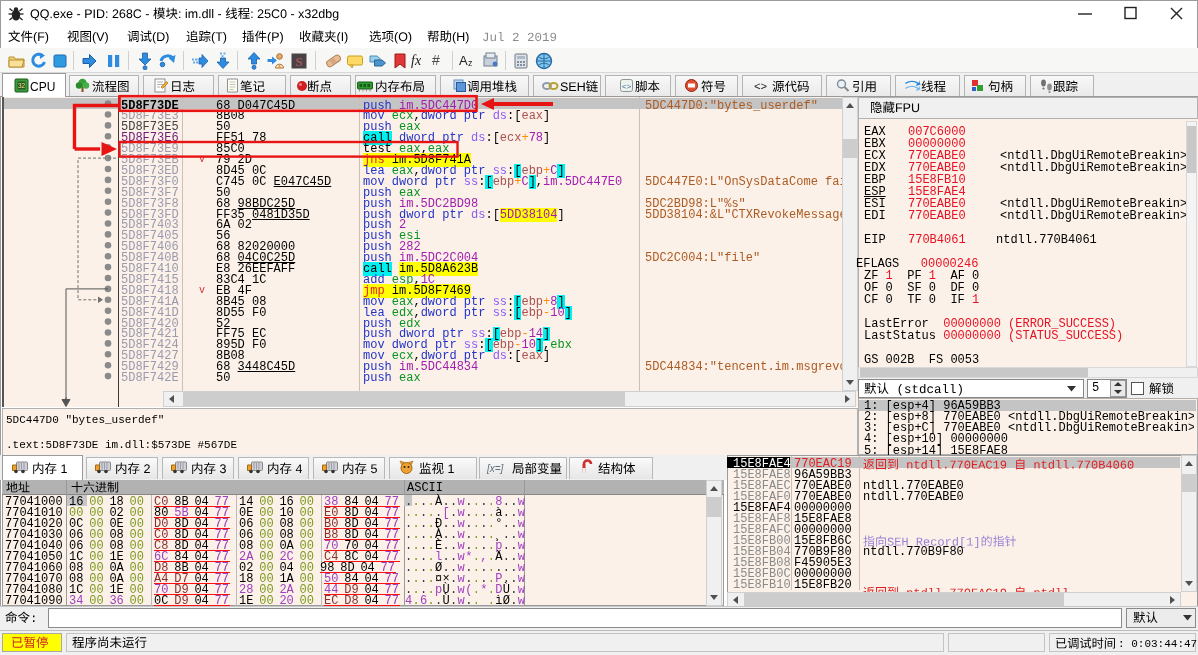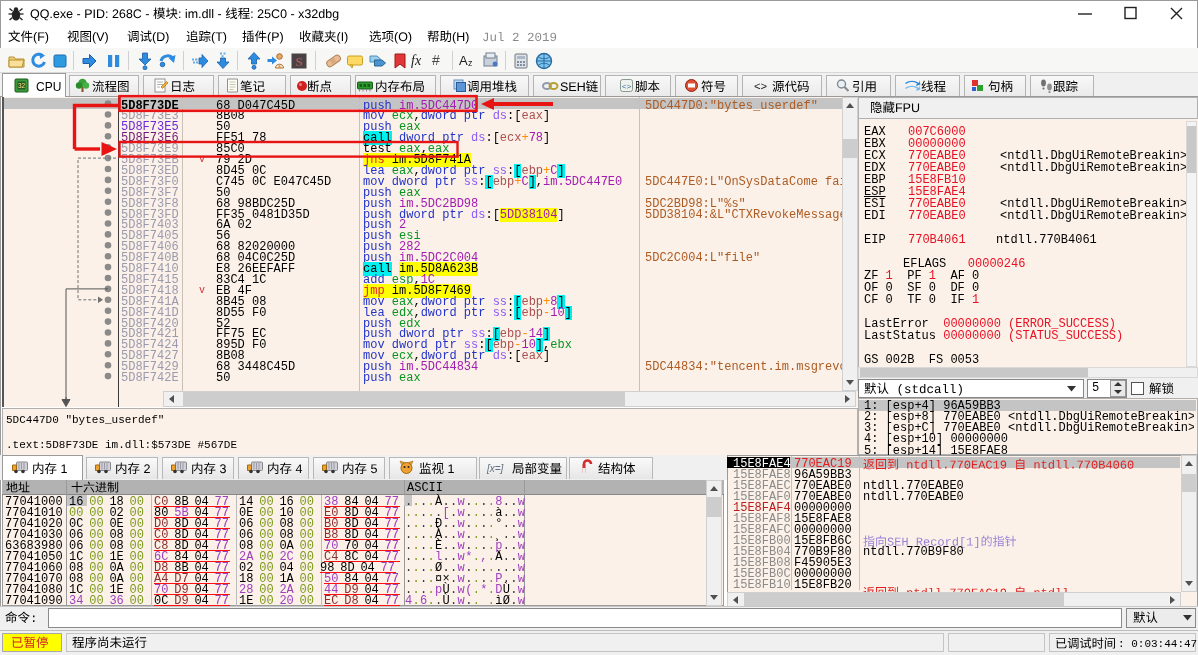--- a/index.html
+++ b/index.html
@@ -1,21 +1,21 @@
 <!DOCTYPE html>
 <html><head><meta charset="utf-8"><style>
 *{margin:0;padding:0;box-sizing:border-box}
 body{width:1198px;height:655px;position:relative;overflow:hidden;background:#f0f0f0;
  font-family:"Liberation Sans",sans-serif;}
 .mo{position:absolute;font:12px "Liberation Mono",monospace;white-space:pre;line-height:12px;color:#000}
 .sa{position:absolute;font:12px "Liberation Sans",sans-serif;white-space:pre;line-height:12px;color:#000}
 .b{color:#2233c8}.g{color:#089422}.o{color:#a21caf}.m{color:#8b5cf6}.r{color:#aa5050}
 .or{color:#ff8c00}.k{color:#000}.red{color:#e8202a}.cmt{color:#ad5b22}
 .cy{background:#00f0f0}.yl{background:#ffff00}
-.ul{}
+.ul{text-decoration:underline}
 </style></head><body>
 <div style="position:absolute;left:0.0px;top:0.0px;width:1198.0px;height:655.0px;background:#fff;border:1px solid #9a9a9a"></div>
 <svg style="position:absolute;left:8.0px;top:6.0px;" width="16" height="16">
     <ellipse cx="8" cy="9" rx="4.2" ry="5.5" fill="#222"></ellipse>
     <circle cx="8" cy="3.5" r="2.2" fill="#222"></circle>
     <g stroke="#222" stroke-width="1.3" fill="none">
       <path d="M4.5 5 L1.5 2.5"></path>
       <path d="M11.5 5 L14.5 2.5"></path>
       <path d="M4 8 H0.5"></path>
       <path d="M12 8 H15.5"></path>
@@ -249,21 +249,21 @@
 <div style="position:absolute;left:315.0px;top:51.0px;width:1.0px;height:19.0px;background:#d0d0d0"></div>
 <div style="position:absolute;left:452.0px;top:51.0px;width:1.0px;height:19.0px;background:#d0d0d0"></div>
 <div style="position:absolute;left:505.0px;top:51.0px;width:1.0px;height:19.0px;background:#d0d0d0"></div>
 <div style="position:absolute;left:0.0px;top:73.0px;width:1198.0px;height:24.0px;background:#f0f0f0;border-bottom:1px solid #9a9a9a"></div>
 <div style="position:absolute;left:2.0px;top:73.0px;width:64.0px;height:24.0px;background:#fff;border:1px solid #9a9a9a;border-bottom:none"></div>
 <svg style="position:absolute;left:14.0px;top:78.0px;" width="15" height="15">
     <rect x="1" y="1" width="13" height="13" rx="1" fill="#3a9a3a" stroke="#1a5a1a"></rect>
     <rect x="3.5" y="3.5" width="8" height="8" fill="#245a24"></rect>
     <text x="7.5" y="10" font-size="6.5" fill="#ffe080" text-anchor="middle" font-family="Liberation Sans">32</text>
   </svg>
-<div class="sa" style="left:36px;top:81.0px;">CPU</div>
+<div class="sa" style="left:14px;top:81.0px;padding-left:16px;">CPU</div>
 <div style="position:absolute;left:69.0px;top:75.0px;width:70.0px;height:21.0px;background:linear-gradient(#f8f8f8,#eaeaea);border:1px solid #b4b4b4;border-bottom:none"></div>
 <svg style="position:absolute;left:75.0px;top:78.0px;" width="15" height="15">
     <rect x="6.4" y="9" width="2.2" height="5" fill="#8a5a28"></rect>
     <circle cx="7.5" cy="5" r="4.2" fill="#3aa03a"></circle>
     <circle cx="4" cy="7.5" r="3.2" fill="#2a8a2a"></circle>
     <circle cx="11" cy="7.5" r="3.2" fill="#45b045"></circle>
   </svg>
 <svg class="" width="38" height="16" style="position:absolute;left:92.0px;top:80.0px;" fill="#000">
     <use href="#gC6D41" transform="translate(0.0 11.0) scale(0.0125 -0.0125)"></use>
     <use href="#gC7A0B" transform="translate(12.5 11.0) scale(0.0125 -0.0125)"></use>
@@ -414,21 +414,21 @@
 <div style="position:absolute;left:182.0px;top:97.0px;width:1.0px;height:310.0px;background:#c9c0b8"></div>
 <div style="position:absolute;left:358.5px;top:97.0px;width:1.0px;height:310.0px;background:#c9c0b8"></div>
 <div style="position:absolute;left:638.5px;top:97.0px;width:1.0px;height:310.0px;background:#c9c0b8"></div>
 <div class="mo" style="left:121.0px;top:99.5px;color:#000;font-weight:bold">5D8F73DE</div>
 <div class="mo" style="left:216.0px;top:99.5px;">68 D047C45D</div>
 <div class="mo" style="left:363.0px;top:99.5px;"><span class="b">push</span> <span class="o">im.5DC447D0</span></div>
 <div class="mo" style="left:645.0px;top:99.5px;max-width:197px;overflow:hidden"><span class="cmt">5DC447D0:"bytes_userdef"</span></div>
 <div class="mo" style="left:121.0px;top:110.4px;color:#9a9aae">5D8F73E3</div>
 <div class="mo" style="left:216.0px;top:110.4px;">8B08</div>
 <div class="mo" style="left:363.0px;top:110.4px;"><span class="b">mov</span> <span class="g">ecx</span>,<span class="b">dword ptr</span> <span class="m">ds</span>:[<span class="r">eax</span>]</div>
-<div class="mo" style="left:121.0px;top:121.3px;color:#6d28d9">5D8F73E5</div>
+<div class="mo" style="left:121.0px;top:121.3px;color:#404040">5D8F73E5</div>
 <div class="mo" style="left:216.0px;top:121.3px;">50</div>
 <div class="mo" style="left:363.0px;top:121.3px;"><span class="b">push</span> <span class="g">eax</span></div>
 <div class="mo" style="left:121.0px;top:132.2px;color:#701a75">5D8F73E6</div>
 <div class="mo" style="left:216.0px;top:132.2px;">FF51 78</div>
 <div class="mo" style="left:363.0px;top:132.2px;"><span class="k cy">call</span> <span class="b">dword ptr</span> <span class="m">ds</span>:[<span class="r">ecx</span><span class="or">+</span><span class="o">78</span>]</div>
 <div class="mo" style="left:121.0px;top:143.1px;color:#9a9aae">5D8F73E9</div>
 <div class="mo" style="left:216.0px;top:143.1px;">85C0</div>
 <div class="mo" style="left:363.0px;top:143.1px;">test <span class="g">eax</span>,<span class="g">eax</span></div>
 <div class="mo" style="left:121.0px;top:154.0px;color:#9a9aae">5D8F73EB</div>
 <div class="mo" style="left:199.0px;top:154.0px;color:#d03030;font-size:10px">v</div>
@@ -587,21 +587,21 @@
 <div class="mo" style="left:908.0px;top:185.5px;color:#e81123">15E8FAE4</div>
 <div class="mo" style="left:864.0px;top:197.5px;">ESI</div>
 <div class="mo" style="left:908.0px;top:197.5px;color:#e81123">770EABE0</div>
 <div class="mo" style="left:1000.0px;top:197.5px;">&lt;ntdll.DbgUiRemoteBreakin&gt;</div>
 <div class="mo" style="left:864.0px;top:209.5px;">EDI</div>
 <div class="mo" style="left:908.0px;top:209.5px;color:#e81123">770EABE0</div>
 <div class="mo" style="left:1000.0px;top:209.5px;">&lt;ntdll.DbgUiRemoteBreakin&gt;</div>
 <div class="mo" style="left:864.0px;top:233.5px;">EIP</div>
 <div class="mo" style="left:908.0px;top:233.5px;color:#e81123">770B4061</div>
 <div class="mo" style="left:996.0px;top:233.5px;">ntdll.770B4061</div>
-<div class="mo" style="left:903px;top:257.5px;text-align:right;">EFLAGS   <span style="color:#e81123">00000246</span></div>
+<div class="mo" style="left:856px;top:257.5px;text-align:right;">EFLAGS   <span style="color:#e81123">00000246</span></div>
 <div class="mo" style="left:864.0px;top:269.5px;">ZF <span style="color:#e81123">1</span>  PF <span style="color:#e81123">1</span>  AF 0</div>
 <div class="mo" style="left:864.0px;top:281.5px;">OF 0  SF 0  DF 0</div>
 <div class="mo" style="left:864.0px;top:293.5px;">CF 0  TF 0  IF <span style="color:#e81123">1</span></div>
 <div class="mo" style="left:864.0px;top:317.5px;">LastError  <span style="color:#e81123">00000000 (ERROR_SUCCESS)</span></div>
 <div class="mo" style="left:864.0px;top:329.5px;">LastStatus <span style="color:#e81123">00000000 (STATUS_SUCCESS)</span></div>
 <div class="mo" style="left:864.0px;top:353.5px;">GS 002B  FS 0053</div>
 <div style="position:absolute;left:1186.0px;top:121.0px;width:11.0px;height:246.0px;background:#f4f4f4;border:1px solid #d8d8d8"></div>
 <div style="position:absolute;left:1187.0px;top:126.0px;width:9.0px;height:47.0px;background:#c8c8c8"></div>
 <div style="position:absolute;left:858.0px;top:367.0px;width:340.0px;height:11.0px;background:#f0f0f0;border:1px solid #d8d8d8"></div>
 <div style="position:absolute;left:860.0px;top:368.0px;width:228.0px;height:9.0px;background:#c8c8c8"></div>
@@ -788,21 +788,21 @@
 <div class="mo" style="left:154.0px;top:517.7px;width:76px;height:11px;border-bottom:1.6px solid #ff1010;"><span class="d" style="position:absolute;left:0.0px;top:0">D0</span><span class="k" style="position:absolute;left:20.2px;top:0">8D</span><span class="k" style="position:absolute;left:40.4px;top:0">04</span><span class="p" style="position:absolute;left:60.6px;top:0">77</span></div>
 <div class="mo" style="left:239.0px;top:517.7px;width:76px;height:11px;"><span class="k" style="position:absolute;left:0.0px;top:0">06</span><span class="z" style="position:absolute;left:20.2px;top:0">00</span><span class="k" style="position:absolute;left:40.4px;top:0">08</span><span class="z" style="position:absolute;left:60.6px;top:0">00</span></div>
 <div class="mo" style="left:324.0px;top:517.7px;width:76px;height:11px;border-bottom:1.6px solid #ff1010;"><span class="d" style="position:absolute;left:0.0px;top:0">B0</span><span class="k" style="position:absolute;left:20.2px;top:0">8D</span><span class="k" style="position:absolute;left:40.4px;top:0">04</span><span class="p" style="position:absolute;left:60.6px;top:0">77</span></div>
 <div class="mo" style="left:405.0px;top:517.7px;letter-spacing:0.3px"><span class="dot">.</span><span class="z">.</span><span class="dot">.</span><span class="z">.</span><span class="k">Ð</span><span class="dot">.</span><span class="dot">.</span><span class="p">w</span><span class="dot">.</span><span class="z">.</span><span class="dot">.</span><span class="z">.</span><span class="k">°</span><span class="dot">.</span><span class="dot">.</span><span class="p">w</span></div>
 <div class="mo" style="left:5.0px;top:528.7px;">77041030</div>
 <div class="mo" style="left:69.0px;top:528.7px;width:76px;height:11px;"><span class="k" style="position:absolute;left:0.0px;top:0">06</span><span class="z" style="position:absolute;left:20.2px;top:0">00</span><span class="k" style="position:absolute;left:40.4px;top:0">08</span><span class="z" style="position:absolute;left:60.6px;top:0">00</span></div>
 <div class="mo" style="left:154.0px;top:528.7px;width:76px;height:11px;border-bottom:1.6px solid #ff1010;"><span class="d" style="position:absolute;left:0.0px;top:0">C0</span><span class="k" style="position:absolute;left:20.2px;top:0">8D</span><span class="k" style="position:absolute;left:40.4px;top:0">04</span><span class="p" style="position:absolute;left:60.6px;top:0">77</span></div>
 <div class="mo" style="left:239.0px;top:528.7px;width:76px;height:11px;"><span class="k" style="position:absolute;left:0.0px;top:0">06</span><span class="z" style="position:absolute;left:20.2px;top:0">00</span><span class="k" style="position:absolute;left:40.4px;top:0">08</span><span class="z" style="position:absolute;left:60.6px;top:0">00</span></div>
 <div class="mo" style="left:324.0px;top:528.7px;width:76px;height:11px;border-bottom:1.6px solid #ff1010;"><span class="d" style="position:absolute;left:0.0px;top:0">B8</span><span class="k" style="position:absolute;left:20.2px;top:0">8D</span><span class="k" style="position:absolute;left:40.4px;top:0">04</span><span class="p" style="position:absolute;left:60.6px;top:0">77</span></div>
 <div class="mo" style="left:405.0px;top:528.7px;letter-spacing:0.3px"><span class="dot">.</span><span class="z">.</span><span class="dot">.</span><span class="z">.</span><span class="k">À</span><span class="dot">.</span><span class="dot">.</span><span class="p">w</span><span class="dot">.</span><span class="z">.</span><span class="dot">.</span><span class="z">.</span><span class="k">¸</span><span class="dot">.</span><span class="dot">.</span><span class="p">w</span></div>
-<div class="mo" style="left:5.0px;top:539.7px;">63683980</div>
+<div class="mo" style="left:5.0px;top:539.7px;">77041040</div>
 <div class="mo" style="left:69.0px;top:539.7px;width:76px;height:11px;"><span class="k" style="position:absolute;left:0.0px;top:0">06</span><span class="z" style="position:absolute;left:20.2px;top:0">00</span><span class="k" style="position:absolute;left:40.4px;top:0">08</span><span class="z" style="position:absolute;left:60.6px;top:0">00</span></div>
 <div class="mo" style="left:154.0px;top:539.7px;width:76px;height:11px;border-bottom:1.6px solid #ff1010;"><span class="d" style="position:absolute;left:0.0px;top:0">C8</span><span class="k" style="position:absolute;left:20.2px;top:0">8D</span><span class="k" style="position:absolute;left:40.4px;top:0">04</span><span class="p" style="position:absolute;left:60.6px;top:0">77</span></div>
 <div class="mo" style="left:239.0px;top:539.7px;width:76px;height:11px;"><span class="k" style="position:absolute;left:0.0px;top:0">08</span><span class="z" style="position:absolute;left:20.2px;top:0">00</span><span class="k" style="position:absolute;left:40.4px;top:0">0A</span><span class="z" style="position:absolute;left:60.6px;top:0">00</span></div>
 <div class="mo" style="left:324.0px;top:539.7px;width:76px;height:11px;border-bottom:1.6px solid #ff1010;"><span class="p" style="position:absolute;left:0.0px;top:0">70</span><span class="k" style="position:absolute;left:20.2px;top:0">70</span><span class="k" style="position:absolute;left:40.4px;top:0">04</span><span class="p" style="position:absolute;left:60.6px;top:0">77</span></div>
 <div class="mo" style="left:405.0px;top:539.7px;letter-spacing:0.3px"><span class="dot">.</span><span class="z">.</span><span class="dot">.</span><span class="z">.</span><span class="k">È</span><span class="dot">.</span><span class="dot">.</span><span class="p">w</span><span class="dot">.</span><span class="z">.</span><span class="dot">.</span><span class="z">.</span><span class="p">p</span><span class="dot">.</span><span class="dot">.</span><span class="p">w</span></div>
 <div class="mo" style="left:5.0px;top:550.7px;">77041050</div>
 <div class="mo" style="left:69.0px;top:550.7px;width:76px;height:11px;"><span class="k" style="position:absolute;left:0.0px;top:0">1C</span><span class="z" style="position:absolute;left:20.2px;top:0">00</span><span class="k" style="position:absolute;left:40.4px;top:0">1E</span><span class="z" style="position:absolute;left:60.6px;top:0">00</span></div>
 <div class="mo" style="left:154.0px;top:550.7px;width:76px;height:11px;border-bottom:1.6px solid #ff1010;"><span class="p" style="position:absolute;left:0.0px;top:0">6C</span><span class="k" style="position:absolute;left:20.2px;top:0">84</span><span class="k" style="position:absolute;left:40.4px;top:0">04</span><span class="p" style="position:absolute;left:60.6px;top:0">77</span></div>
 <div class="mo" style="left:239.0px;top:550.7px;width:76px;height:11px;"><span class="p" style="position:absolute;left:0.0px;top:0">2A</span><span class="z" style="position:absolute;left:20.2px;top:0">00</span><span class="p" style="position:absolute;left:40.4px;top:0">2C</span><span class="z" style="position:absolute;left:60.6px;top:0">00</span></div>
 <div class="mo" style="left:324.0px;top:550.7px;width:76px;height:11px;border-bottom:1.6px solid #ff1010;"><span class="d" style="position:absolute;left:0.0px;top:0">C4</span><span class="k" style="position:absolute;left:20.2px;top:0">8C</span><span class="k" style="position:absolute;left:40.4px;top:0">04</span><span class="p" style="position:absolute;left:60.6px;top:0">77</span></div>
@@ -879,21 +879,21 @@
     <use href="#gM0030" transform="translate(264.0 10.6) scale(0.0120 -0.0120)"></use>
   </svg>
 <div class="mo" style="left:733.0px;top:468.7px;color:#8a8a8a">15E8FAE8</div>
 <div class="mo" style="left:794.0px;top:468.7px;">96A59BB3</div>
 <div class="mo" style="left:733.0px;top:479.7px;color:#8a8a8a">15E8FAEC</div>
 <div class="mo" style="left:794.0px;top:479.7px;">770EABE0</div>
 <div class="mo" style="left:863.0px;top:479.7px;">ntdll.770EABE0</div>
 <div class="mo" style="left:733.0px;top:490.7px;color:#8a8a8a">15E8FAF0</div>
 <div class="mo" style="left:794.0px;top:490.7px;">770EABE0</div>
 <div class="mo" style="left:863.0px;top:490.7px;">ntdll.770EABE0</div>
-<div class="mo" style="left:733.0px;top:501.7px;color:#b91c1c">15E8FAF4</div>
+<div class="mo" style="left:733.0px;top:501.7px;color:#000000">15E8FAF4</div>
 <div class="mo" style="left:794.0px;top:501.7px;">00000000</div>
 <div class="mo" style="left:733.0px;top:512.7px;color:#8a8a8a">15E8FAF8</div>
 <div class="mo" style="left:794.0px;top:512.7px;">15E8FAE8</div>
 <div class="mo" style="left:733.0px;top:523.7px;color:#8a8a8a">15E8FAFC</div>
 <div class="mo" style="left:794.0px;top:523.7px;">00000000</div>
 <div class="mo" style="left:733.0px;top:534.7px;color:#8a8a8a">15E8FB00</div>
 <div class="mo" style="left:794.0px;top:534.7px;">15E8FB6C</div>
 <svg class="" width="155" height="15" style="position:absolute;left:863.0px;top:534.7px;" fill="#9b7fd4">
     <use href="#gC6307" transform="translate(0.0 10.6) scale(0.0120 -0.0120)"></use>
     <use href="#gC5411" transform="translate(12.0 10.6) scale(0.0120 -0.0120)"></use>

